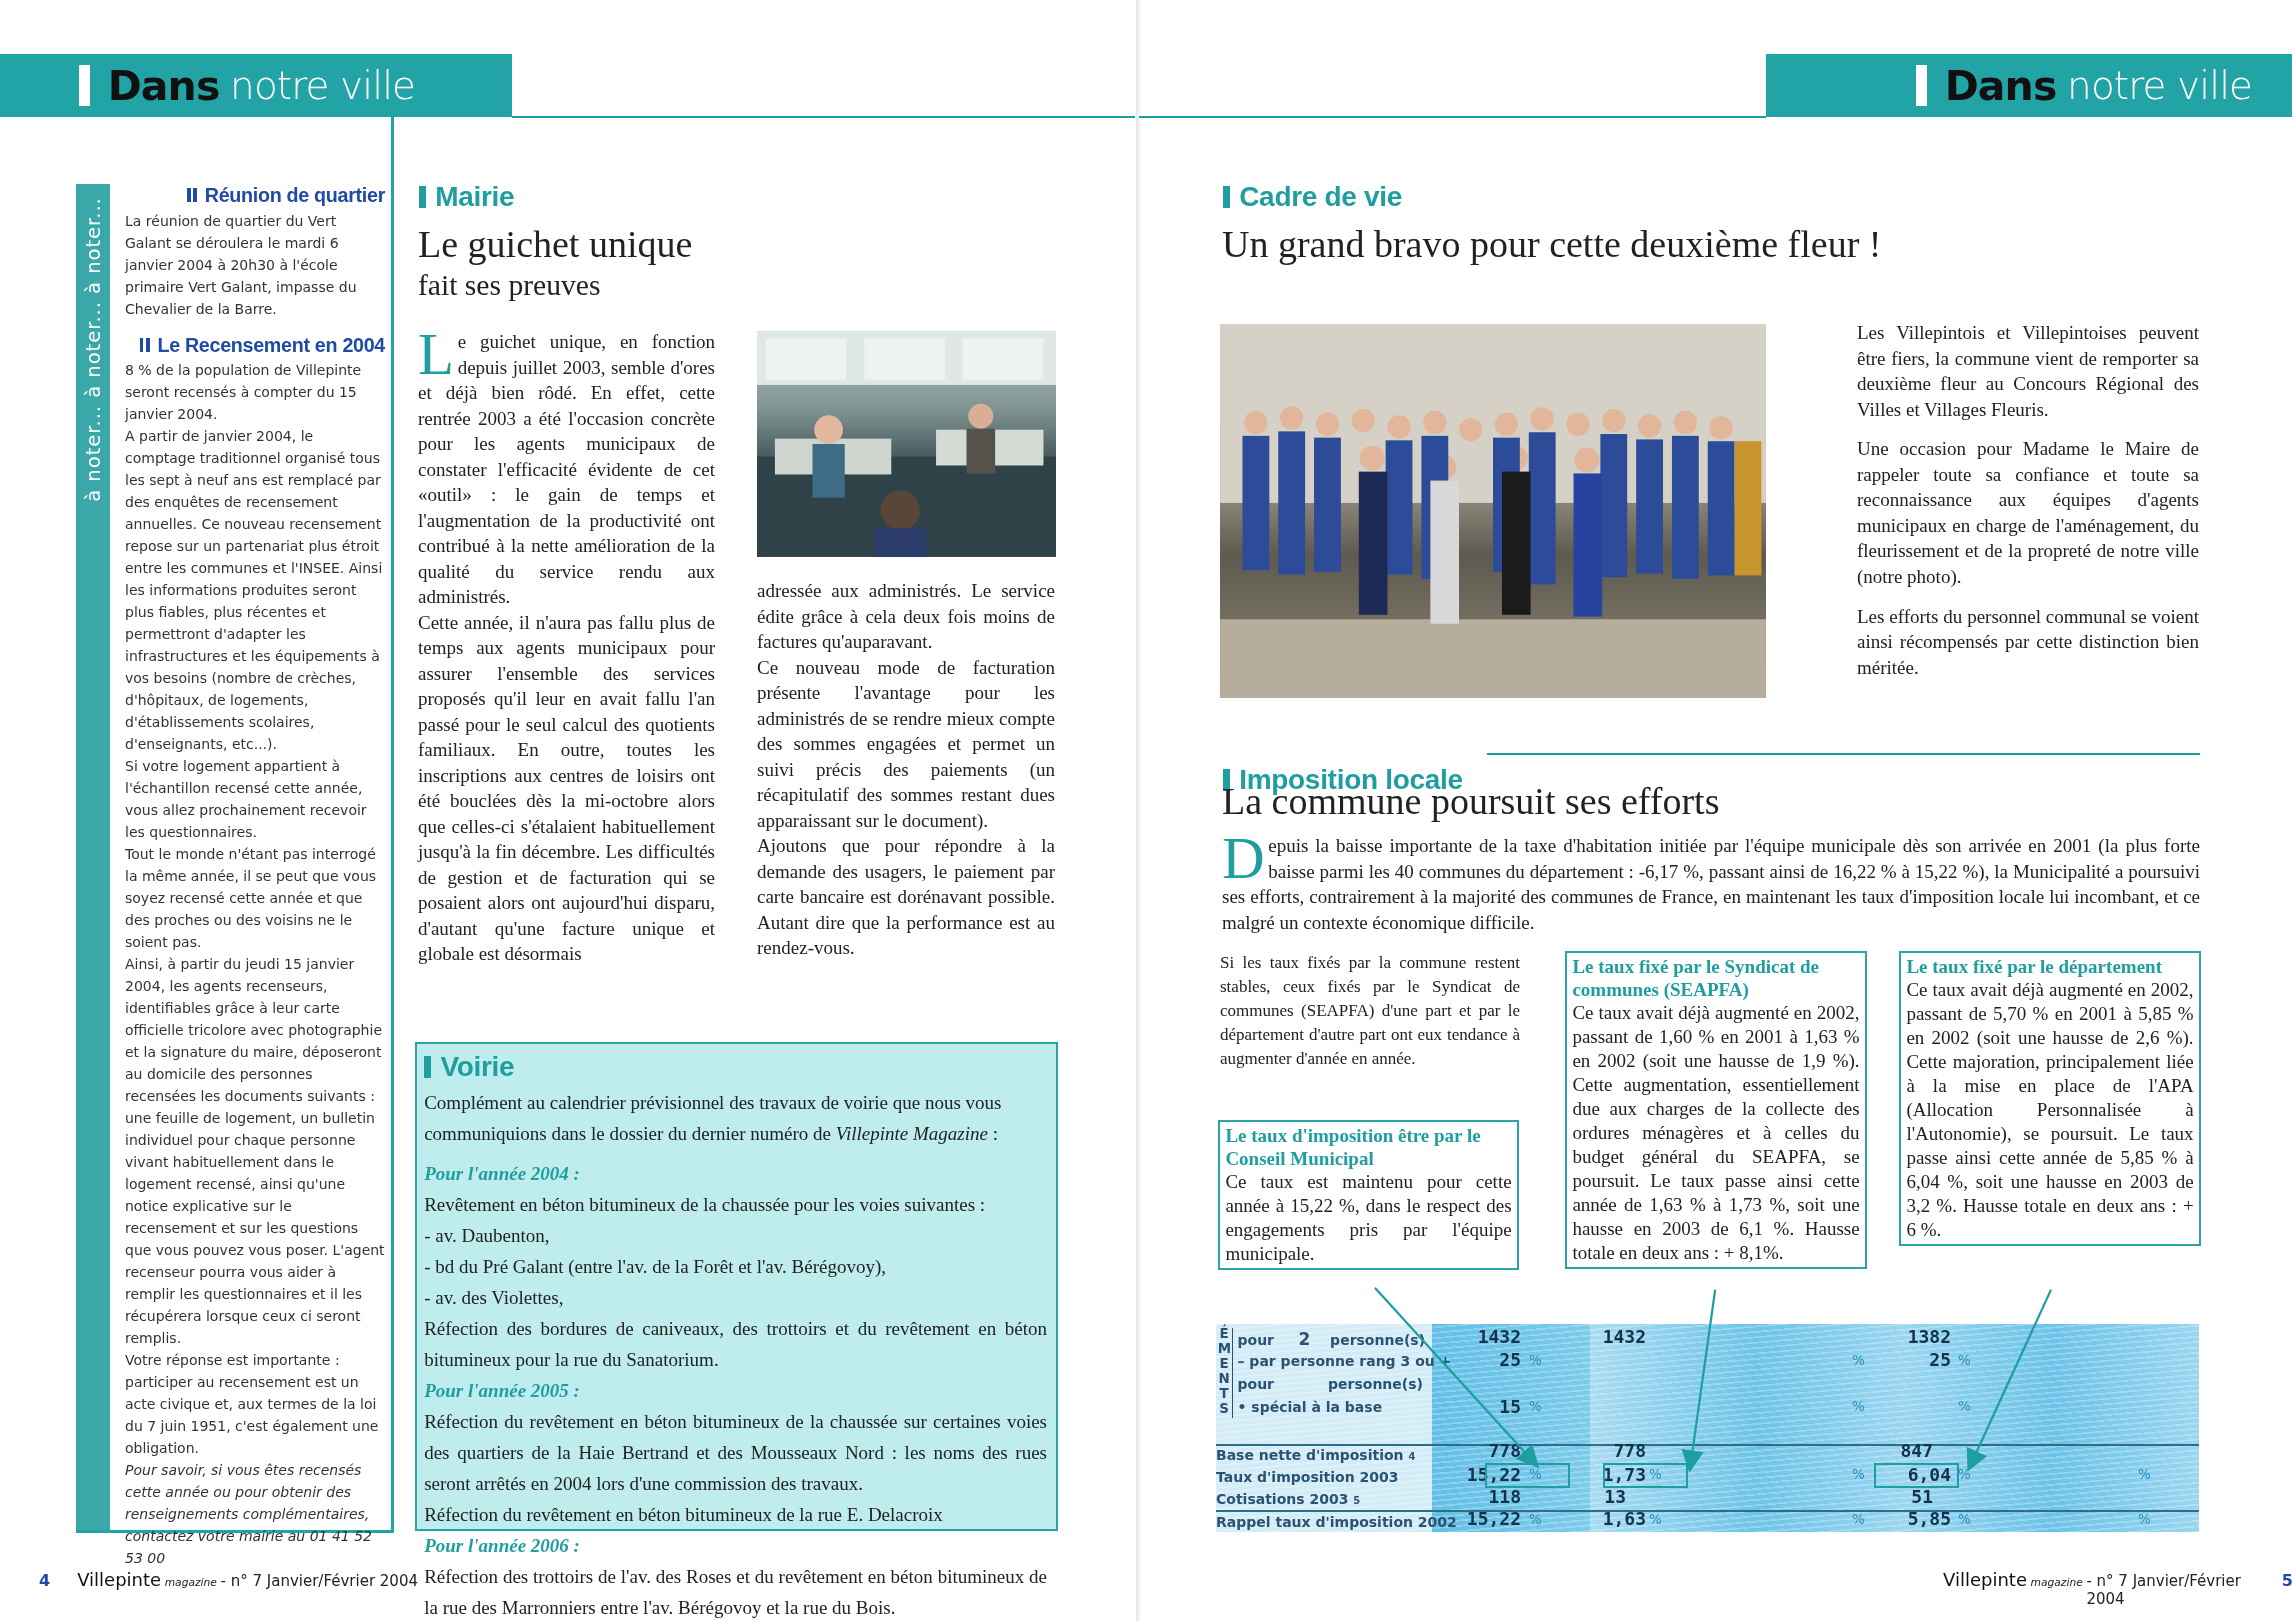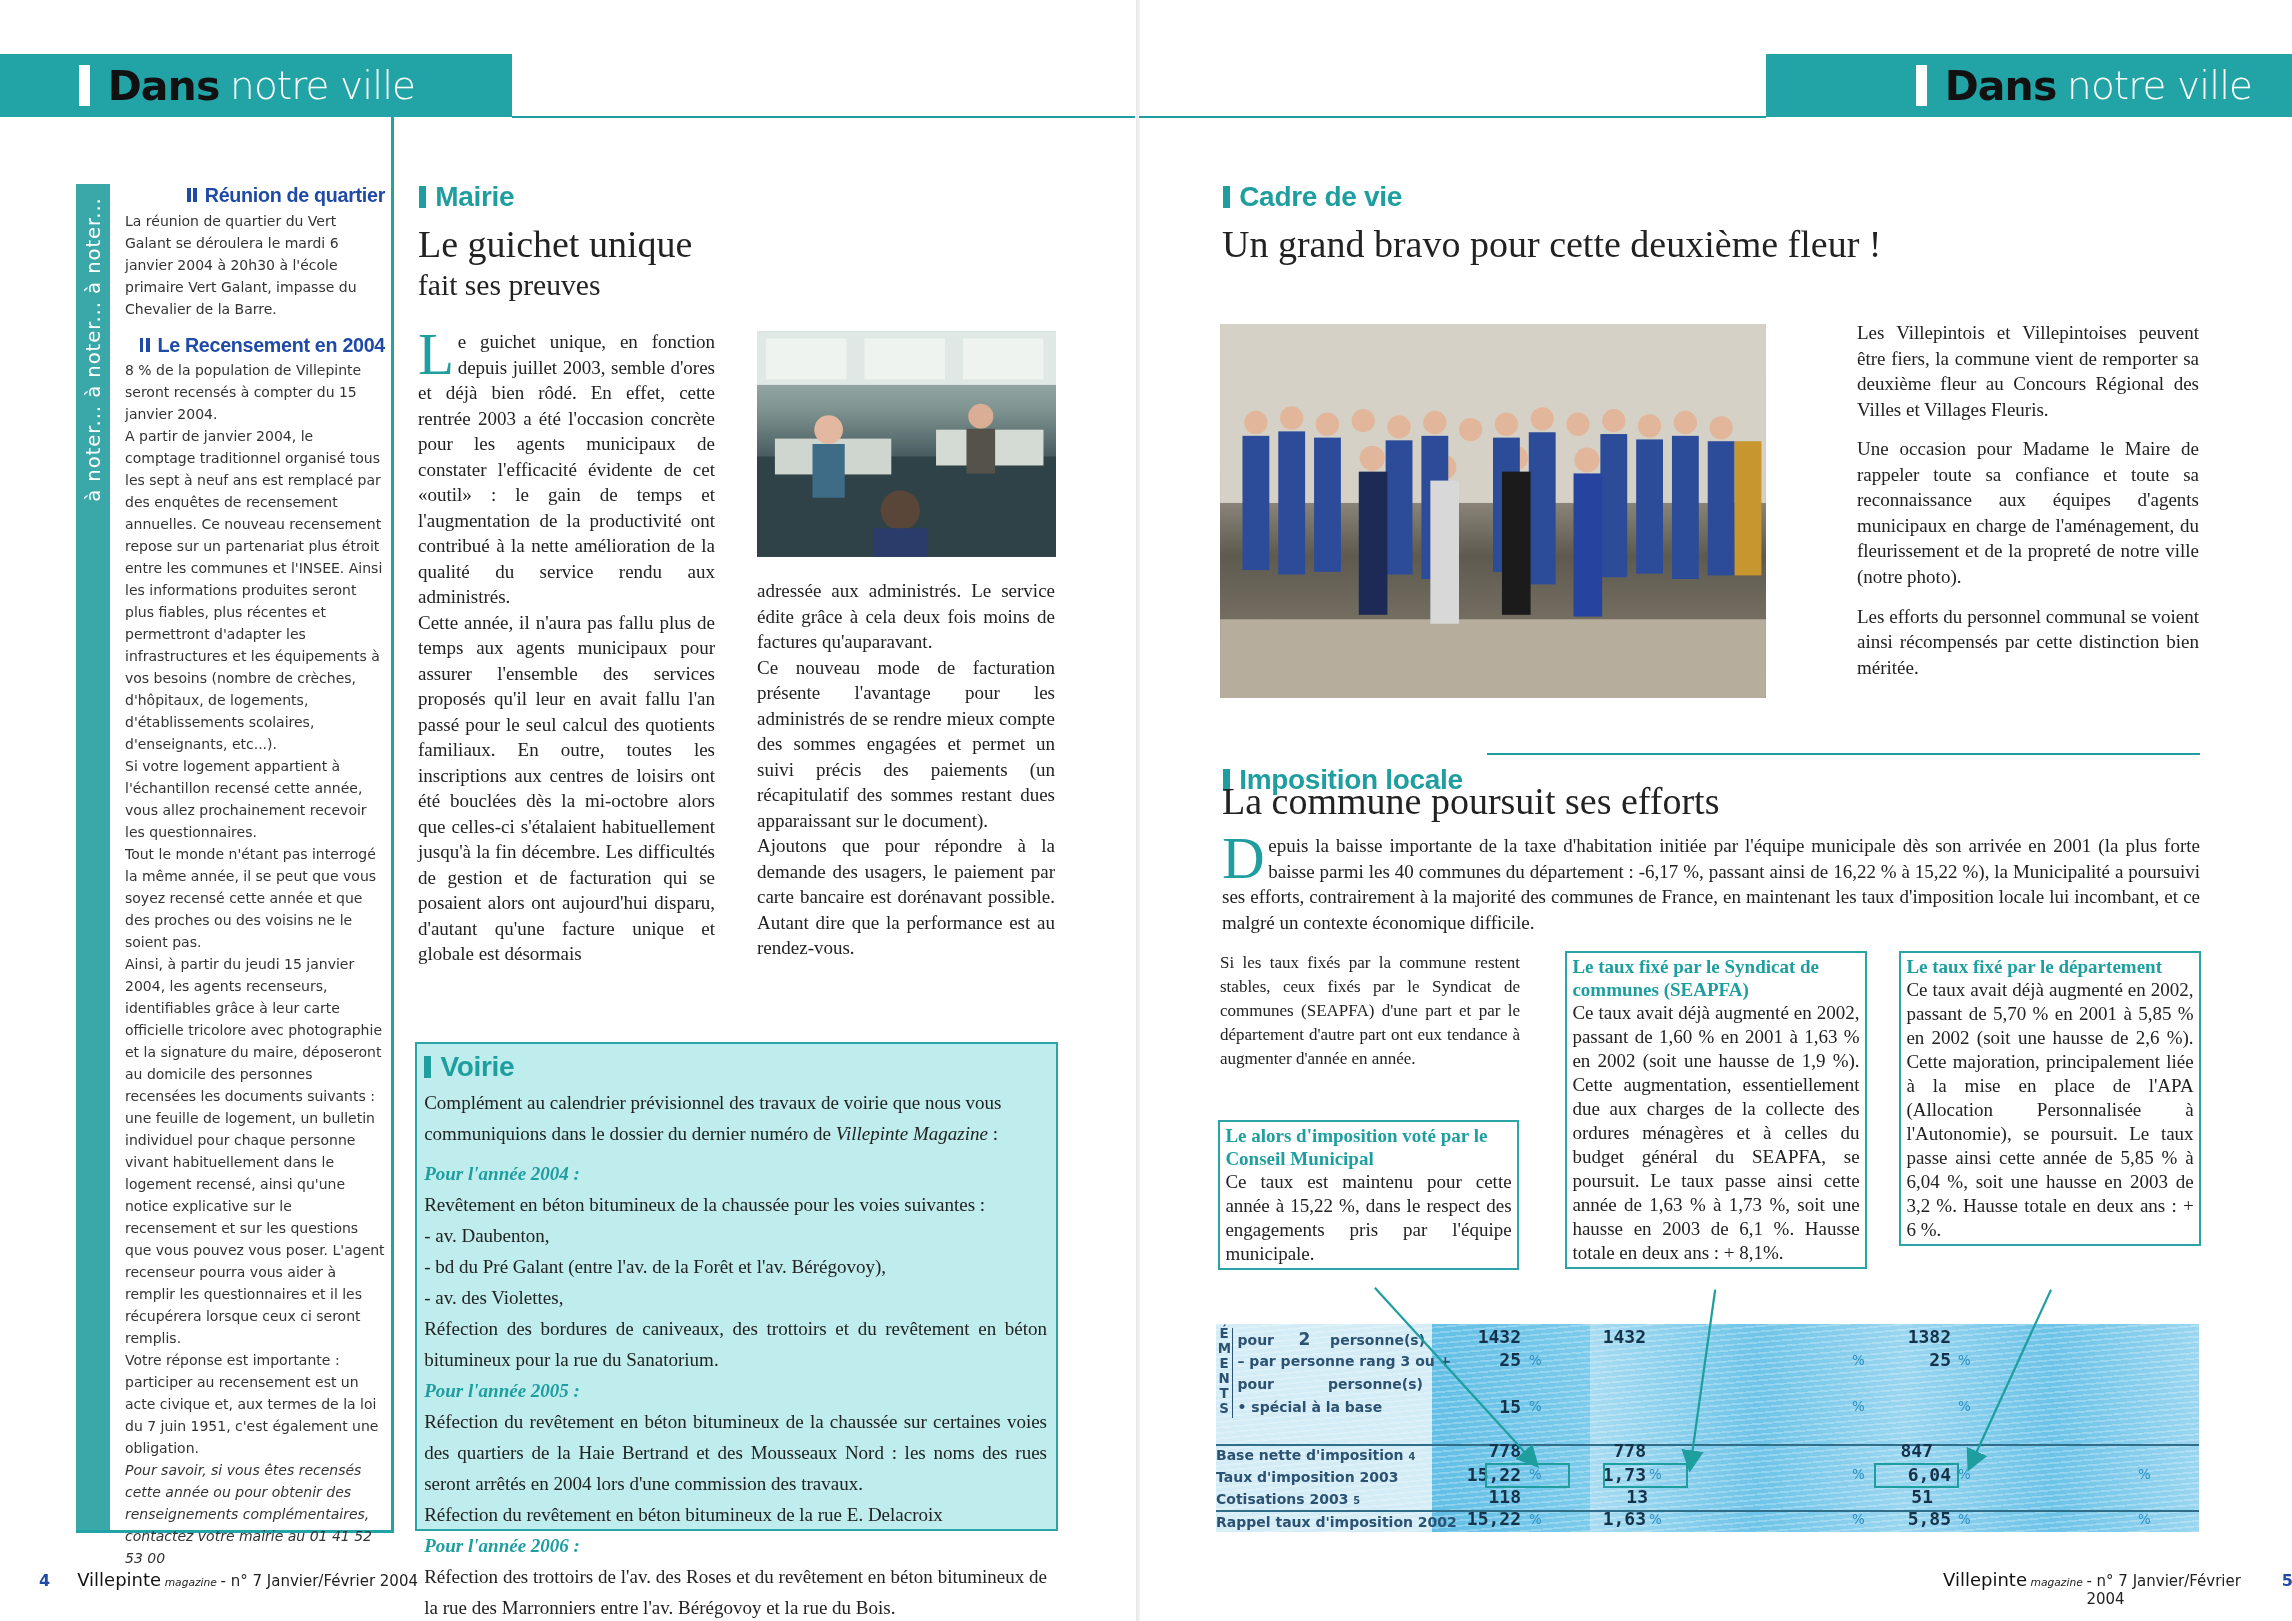--- a/index.html
+++ b/index.html
@@ -241,21 +241,21 @@
 <div class="abs headline" style="left:1222px; top:779px; font-size:38px;">La commune poursuit ses efforts</div>
 
 <div class="abs body-text" style="left:1222px; top:833px; width:978px; font-size:19px; line-height:25.5px;">
   <span class="dropcap">D</span>
   <span>epuis la baisse importante de la taxe d'habitation initiée par l'équipe municipale dès son arrivée en 2001 (la plus forte baisse parmi les 40 communes du département : -6,17 %, passant ainsi de 16,22 % à 15,22 %), la Municipalité a poursuivi ses efforts, contrairement à la majorité des communes de France, en maintenant les taux d'imposition locale lui incombant, et ce malgré un contexte économique difficile.</span>
 </div>
 
 <div class="abs" style="left:1220px; top:951px; width:300px; font-family:'Liberation Serif',serif; font-size:17px; line-height:24px; text-align:justify; color:#222;">Si les taux fixés par la commune restent stables, ceux fixés par le Syndicat de communes (SEAPFA) d'une part et par le département d'autre part ont eux tendance à augmenter d'année en année.</div>
 
 <div class="ibox" style="left:1218px; top:1120px; width:301px;">
-  <h4>Le alors d'imposition voté par le Conseil Municipal</h4>
+  <h4>Le taux d'imposition être par le Conseil Municipal</h4>
   <div>Ce taux est maintenu pour cette année à 15,22 %, dans le respect des engagements pris par l'équipe municipale.</div>
 </div>
 <div class="ibox" style="left:1565px; top:951px; width:302px;">
   <h4>Le taux fixé par le Syndicat de communes (SEAPFA)</h4>
   <div>Ce taux avait déjà augmenté en 2002, passant de 1,60 % en 2001 à 1,63 % en 2002 (soit une hausse de 1,9 %). Cette augmentation, essentiellement due aux charges de la collecte des ordures ménagères et à celles du budget général du SEAPFA, se poursuit. Le taux passe ainsi cette année de 1,63 % à 1,73 %, soit une hausse en 2003 de 6,1 %. Hausse totale en deux ans : + 8,1%.</div>
 </div>
 <div class="ibox" style="left:1899px; top:951px; width:302px;">
   <h4>Le taux fixé par le département</h4>
   <div>Ce taux avait déjà augmenté en 2002, passant de 5,70 % en 2001 à 5,85 % en 2002 (soit une hausse de 2,6 %). Cette majoration, principalement liée à la mise en place de l'APA (Allocation Personnalisée à l'Autonomie), se poursuit. Le taux passe ainsi cette année de 5,85 % à 6,04 %, soit une hausse en 2003 de 3,2 %. Hausse totale en deux ans : + 6 %.</div>
 </div>
@@ -286,21 +286,21 @@
   <div class="pct" style="left:313px; top:143px;">%</div>
   <div class="val" style="left:233px; top:162px; width:72px;">118</div>
   <div class="val" style="left:215px; top:184px; width:90px;">15,22</div>
   <div class="pct" style="left:313px; top:188px;">%</div>
   <div class="hl-box" style="left:269px; top:139px; width:85px; height:25px;"></div>
 
   <div class="val" style="left:358px; top:1.8px; width:72px;">1432</div>
   <div class="val" style="left:358px; top:116px; width:72px;">778</div>
   <div class="val" style="left:358px; top:140px; width:72px;">1,73</div>
   <div class="pct" style="left:433px; top:143px;">%</div>
-  <div class="val" style="left:360px; top:162px; width:72px;">13</div>
+  <div class="val" style="left:338px; top:162px; width:72px;">13</div>
   <div class="val" style="left:358px; top:184px; width:72px;">1,63</div>
   <div class="pct" style="left:433px; top:188px;">%</div>
   <div class="hl-box" style="left:387px; top:139px; width:85px; height:25px;"></div>
 
   <div class="pct" style="left:636px; top:29px;">%</div>
   <div class="pct" style="left:636px; top:75px;">%</div>
   <div class="pct" style="left:636px; top:143px;">%</div>
   <div class="pct" style="left:636px; top:188px;">%</div>
 
   <div class="val" style="left:663px; top:1.8px; width:72px;">1382</div>

